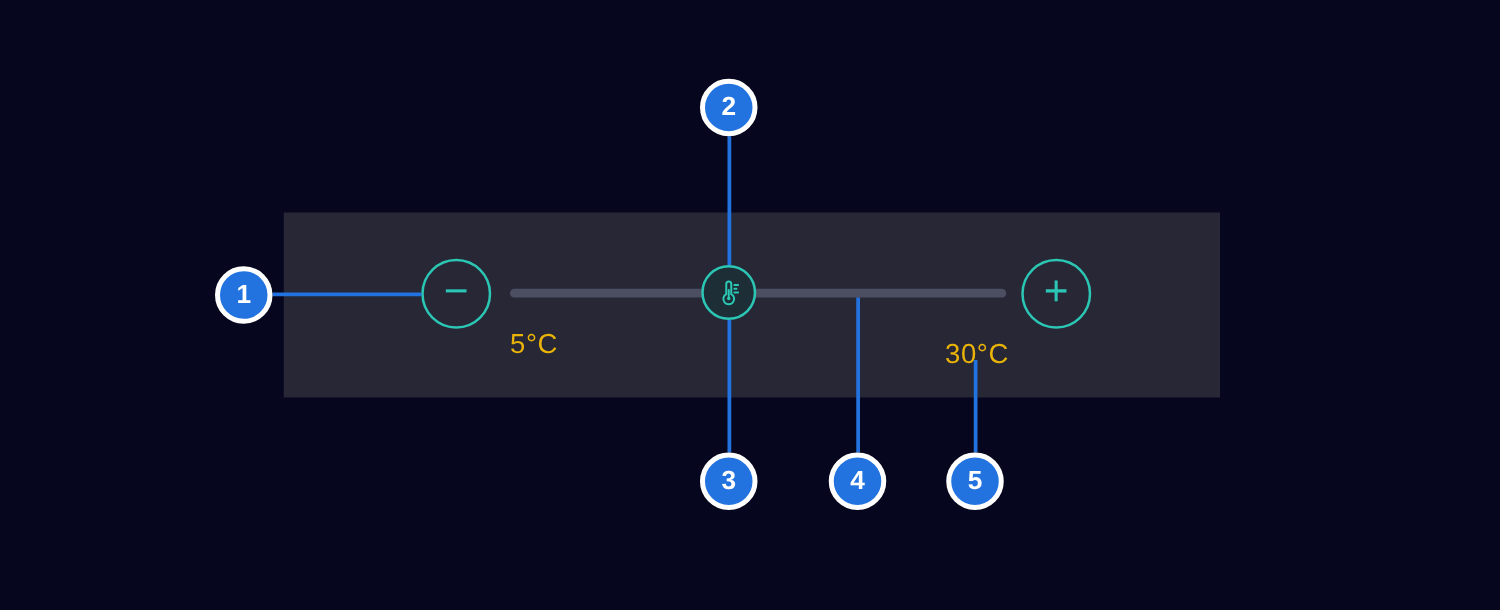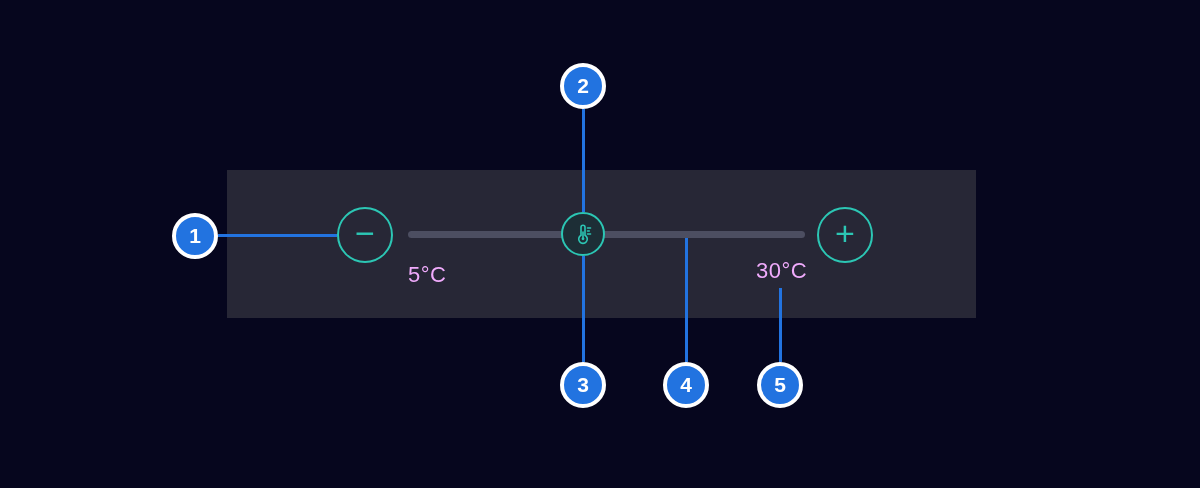--- a/index.html
+++ b/index.html
@@ -64,26 +64,26 @@
     border: 2px solid #2cc6b4;
     background: #1d2e36;
     box-sizing: border-box;
     display: flex;
     align-items: center;
     justify-content: center;
     cursor: pointer;
   }
   .range-label {
     position: absolute;
-    color: #f0abfc;
+    color: #eab308;
     font-size: 22px;
     letter-spacing: 0.5px;
   }
   #label-min { left: 181px; top: 92px; }
-  #label-max { left: 529px; top: 88px; text-align: right; }
+  #label-max { left: 529px; top: 100px; text-align: right; }
   .badge {
     position: absolute;
     width: 38px;
     height: 38px;
     border-radius: 50%;
     background: #2273e0;
     border: 4px solid #ffffff;
     box-sizing: content-box;
     display: flex;
     align-items: center;

